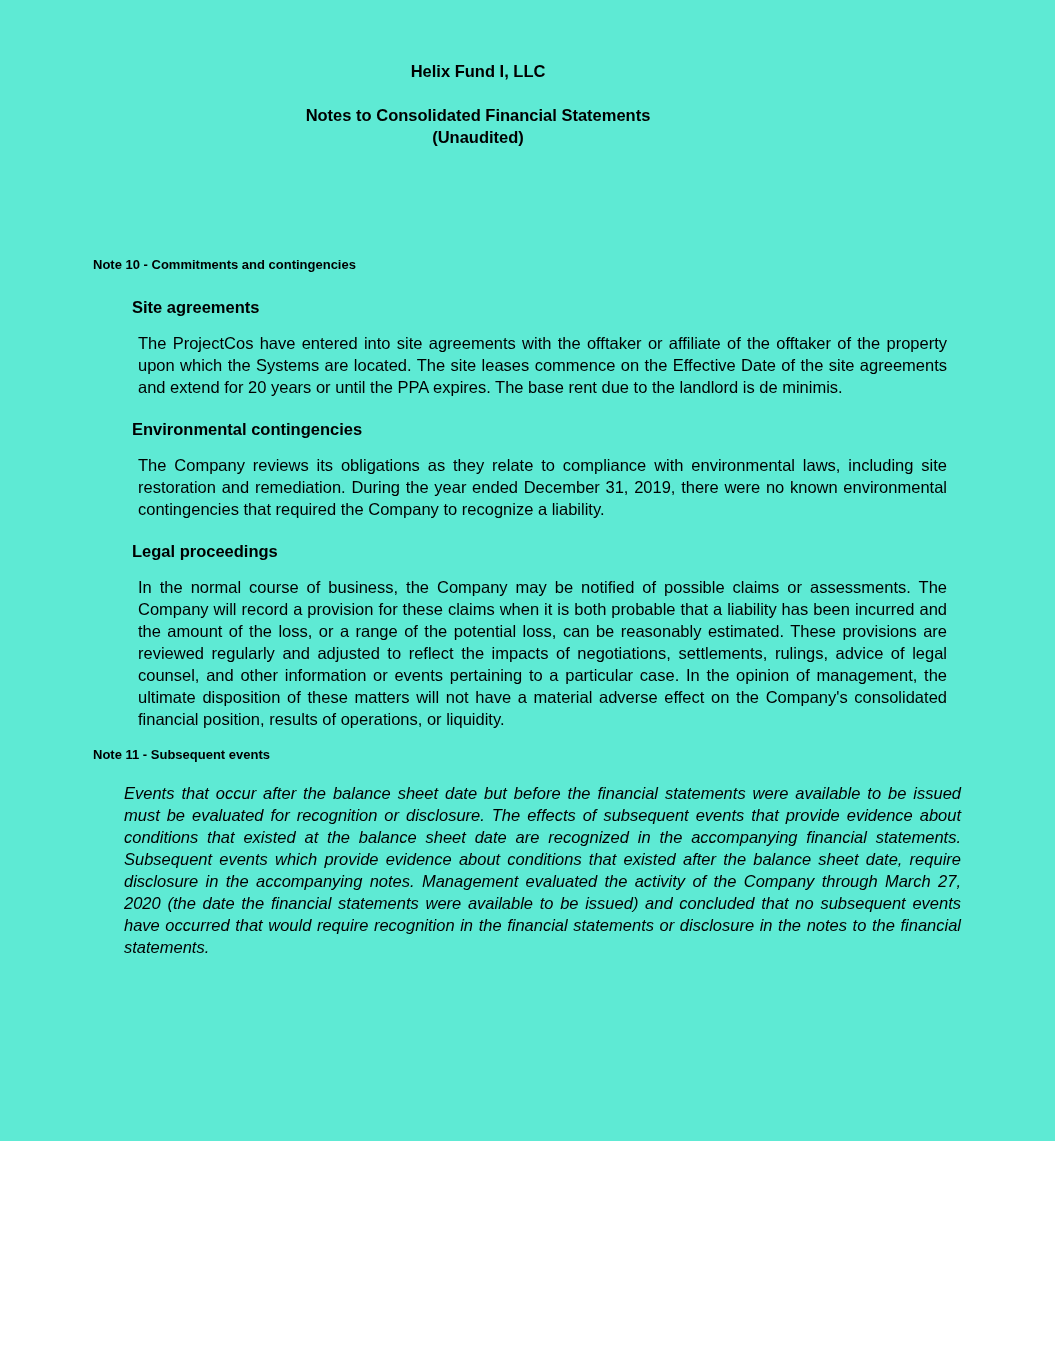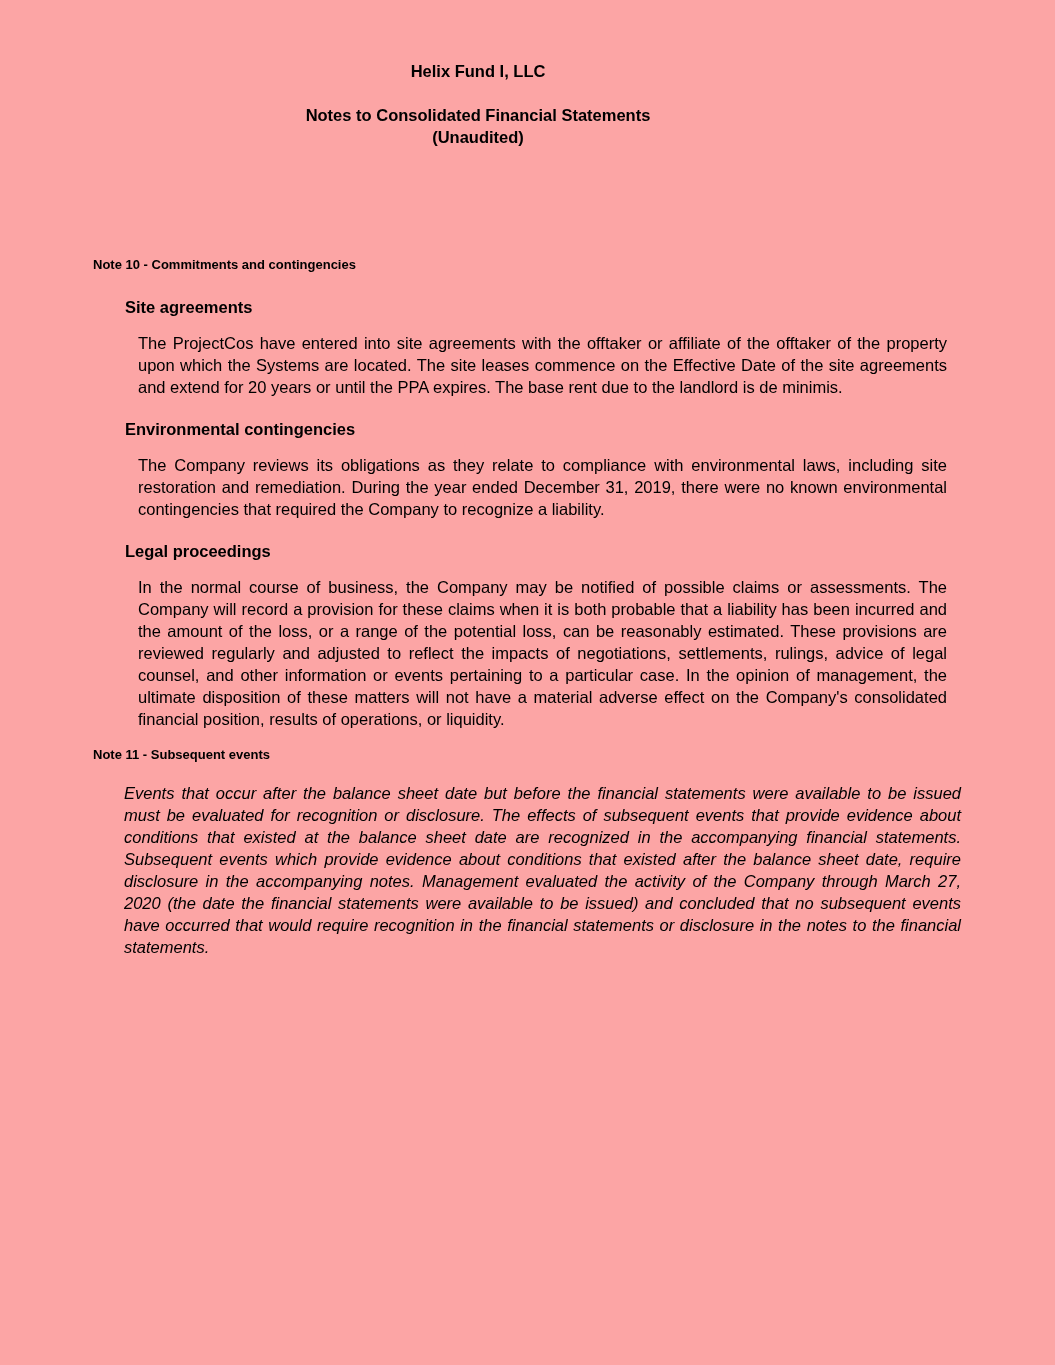--- a/index.html
+++ b/index.html
@@ -1,21 +1,21 @@
 <!DOCTYPE html>
 <html><head>
 <meta charset="utf-8">
 <style>
   html, body { margin: 0; padding: 0; }
   body { background: #ffffff; }
   .page {
     position: relative;
     width: 1055px;
-    height: 1365px;
-    background: #fca5a5;
+    height: 1141px;
+    background: #5eead4;
     color: #000000;
     font-family: "Liberation Sans", sans-serif;
     font-size: 16.5px;
     line-height: 22px;
     overflow: hidden;
   }
   .header {
     width: 956px;
     padding-top: 60px;
     text-align: center;
@@ -30,21 +30,21 @@
     margin: 0;
   }
   .note10-heading { margin-top: 106px; }
   .note11-heading { }
   .sections { margin-left: 31px; }
   .section { margin-top: 20px; }
   .section-heading {
     font-weight: bold;
     font-size: 16.5px;
     line-height: 22px;
-    margin: 1px;
+    margin: 8px;
   }
   .section-body, .note11-body {
     margin: 14px;
     text-align: justify;
   }
   .note11-body { margin: 16px 0 0 31px; font-style: italic; }
   .page-number {
     position: absolute;
     top: 1286px;
     left: 0;

